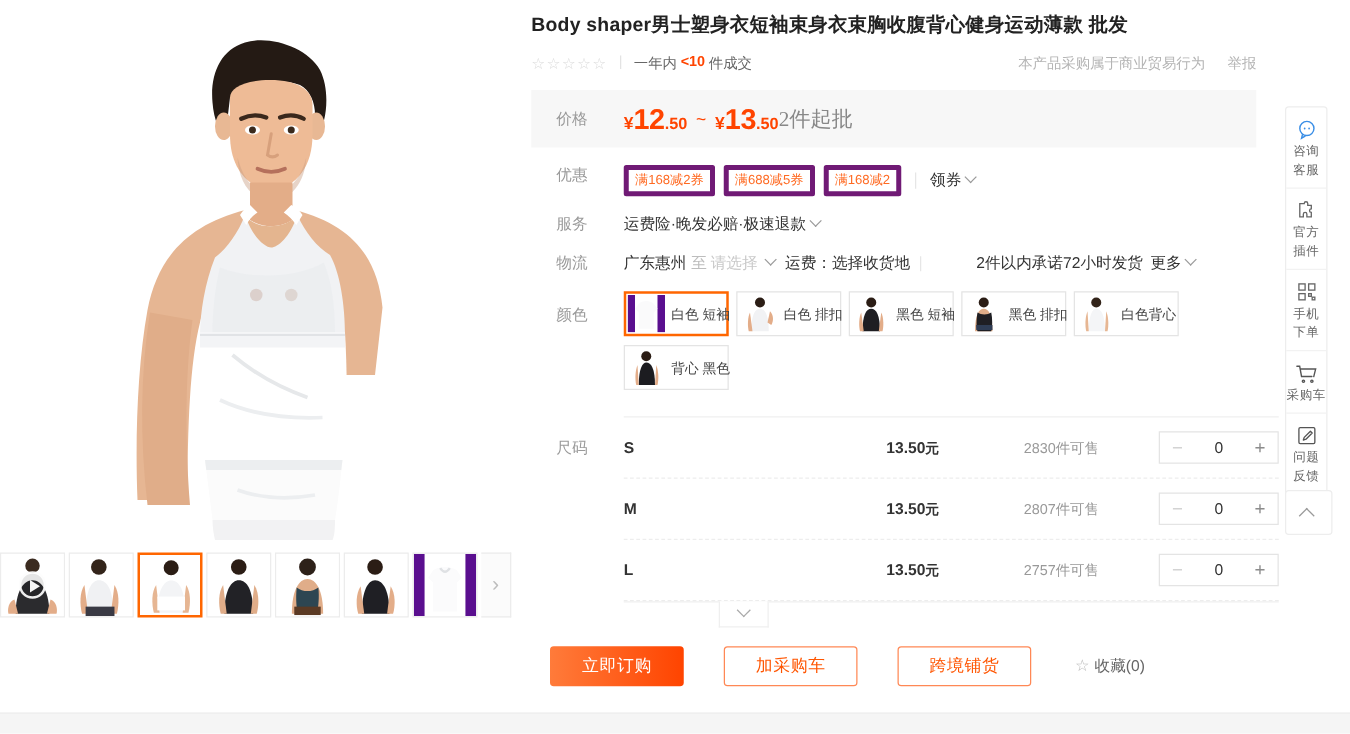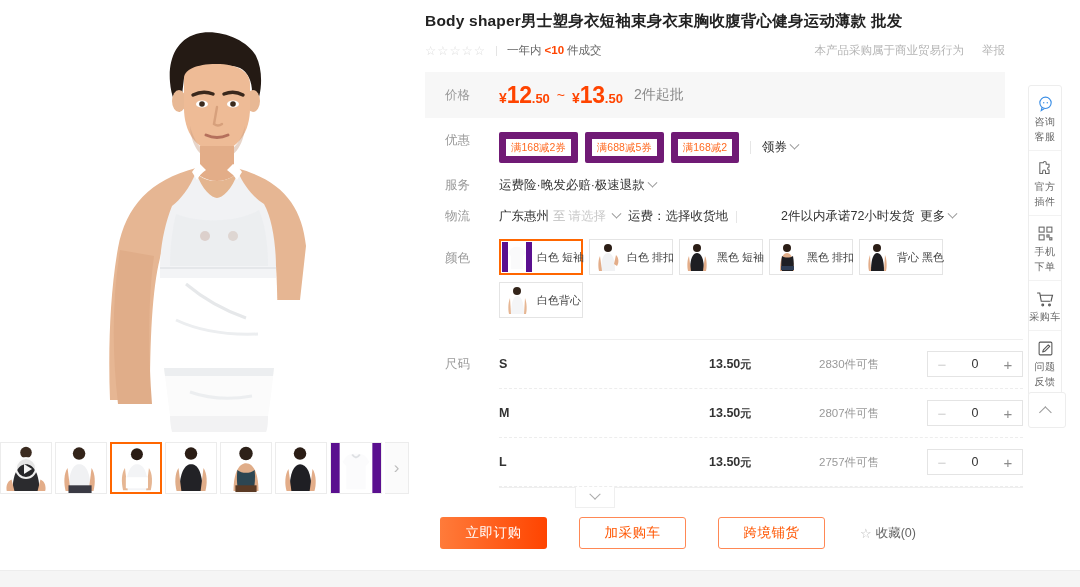--- a/index.html
+++ b/index.html
@@ -133,34 +133,34 @@
   .price-main {
     color: #ff4400;
     font-weight: bold;
     display: flex;
     align-items: baseline;
   }
   .cur { font-size: 14px; }
   .big { font-size: 23px; letter-spacing: -.3px; }
   .dec { font-size: 13px; }
   .tilde { color: #ff4400; margin: 0 7px; font-size: 14px; }
-  #moq { margin-left: 11px; color: #888; font-size: 14px; }
+  #moq { color: #888; font-size: 17px; font-family: Liberation Serif, serif; }
 
   
   .attr-row {
     display: flex;
     align-items: flex-start;
     padding-left: 20px;
     margin-top: 14px;
     font-size: 12.5px;
     color: #444;
   }
   .attr-val { flex: 1; display: flex; align-items: center; flex-wrap: wrap; }
   .coupon {
-    border: 7px solid #701a75;
+    border: 4px solid #701a75;
     color: #ff6a22;
     font-size: 10.5px;
     padding: 1px 5px 2px;
     border-radius: 2px;
     margin-right: 7px;
     line-height: 14px;
     cursor: pointer;
   }
   .vsep { width: 1px; height: 13px; background: #e6e6e6; margin: 0 11px 0 4px; }
   .link-drop { color: #333; cursor: pointer; display: inline-flex; align-items: center; text-align: center; }
@@ -627,40 +627,40 @@
               <rect x="9" y="24" width="13" height="4" fill="#2f3d55"></rect>
             </svg>
           </span>
           <span class="sw-label">黑色 排扣</span>
         </span>
 
         <span class="swatch">
           <span class="sw-img">
             <svg viewBox="0 0 30 30">
                 <rect width="30" height="30" fill="#fff"></rect>
+              <circle cx="15" cy="6" r="4" fill="#33241a"></circle>
+              <path d="M9 29 C9 16 12 11 15 11 C19 11 22 16 22 29 Z" fill="#f4f5f7"></path>
+              <path d="M8 13 C6 18 6 25 7 29 L9 29 Z" fill="#e6b693"></path>
+              <path d="M23 13 C25 18 25 25 24 29 L22 29 Z" fill="#e6b693"></path>
+            </svg>
+          </span>
+          <span class="sw-label">白色背心</span>
+        </span>
+
+        <span class="swatch">
+          <span class="sw-img">
+            <svg viewBox="0 0 30 30">
+                <rect width="30" height="30" fill="#fff"></rect>
               <circle cx="15" cy="6" r="4" fill="#2b1d15"></circle>
               <path d="M9 29 C9 16 12 11 15 11 C19 11 22 16 22 29 Z" fill="#1c1c20"></path>
               <path d="M8 13 C6 18 6 25 7 29 L9 29 Z" fill="#e3ad89"></path>
               <path d="M23 13 C25 18 25 25 24 29 L22 29 Z" fill="#e3ad89"></path>
             </svg>
           </span>
           <span class="sw-label">背心 黑色</span>
-        </span>
-
-        <span class="swatch">
-          <span class="sw-img">
-            <svg viewBox="0 0 30 30">
-                <rect width="30" height="30" fill="#fff"></rect>
-              <circle cx="15" cy="6" r="4" fill="#33241a"></circle>
-              <path d="M9 29 C9 16 12 11 15 11 C19 11 22 16 22 29 Z" fill="#f4f5f7"></path>
-              <path d="M8 13 C6 18 6 25 7 29 L9 29 Z" fill="#e6b693"></path>
-              <path d="M23 13 C25 18 25 25 24 29 L22 29 Z" fill="#e6b693"></path>
-            </svg>
-          </span>
-          <span class="sw-label">白色背心</span>
         </span>
 
       </span>
     </div>
 
     <div id="size-block">
       <span class="row-label" style="padding-top:17px;">尺码</span>
       <div id="size-table">
 
         <div class="size-row">

